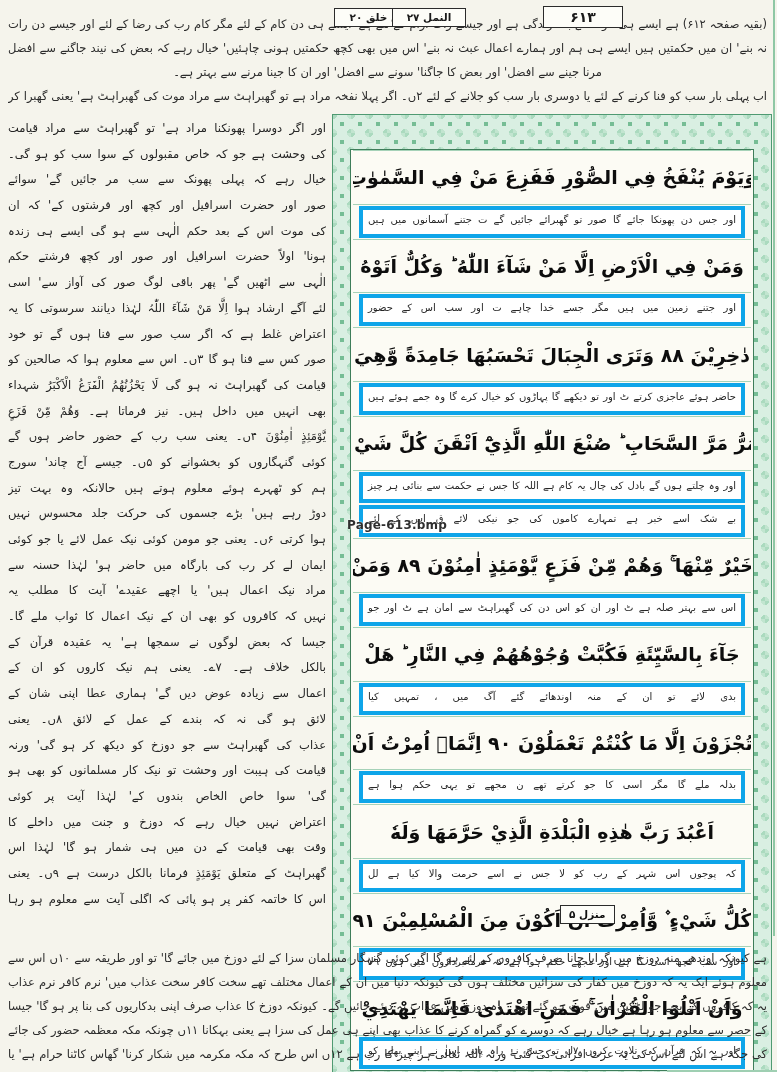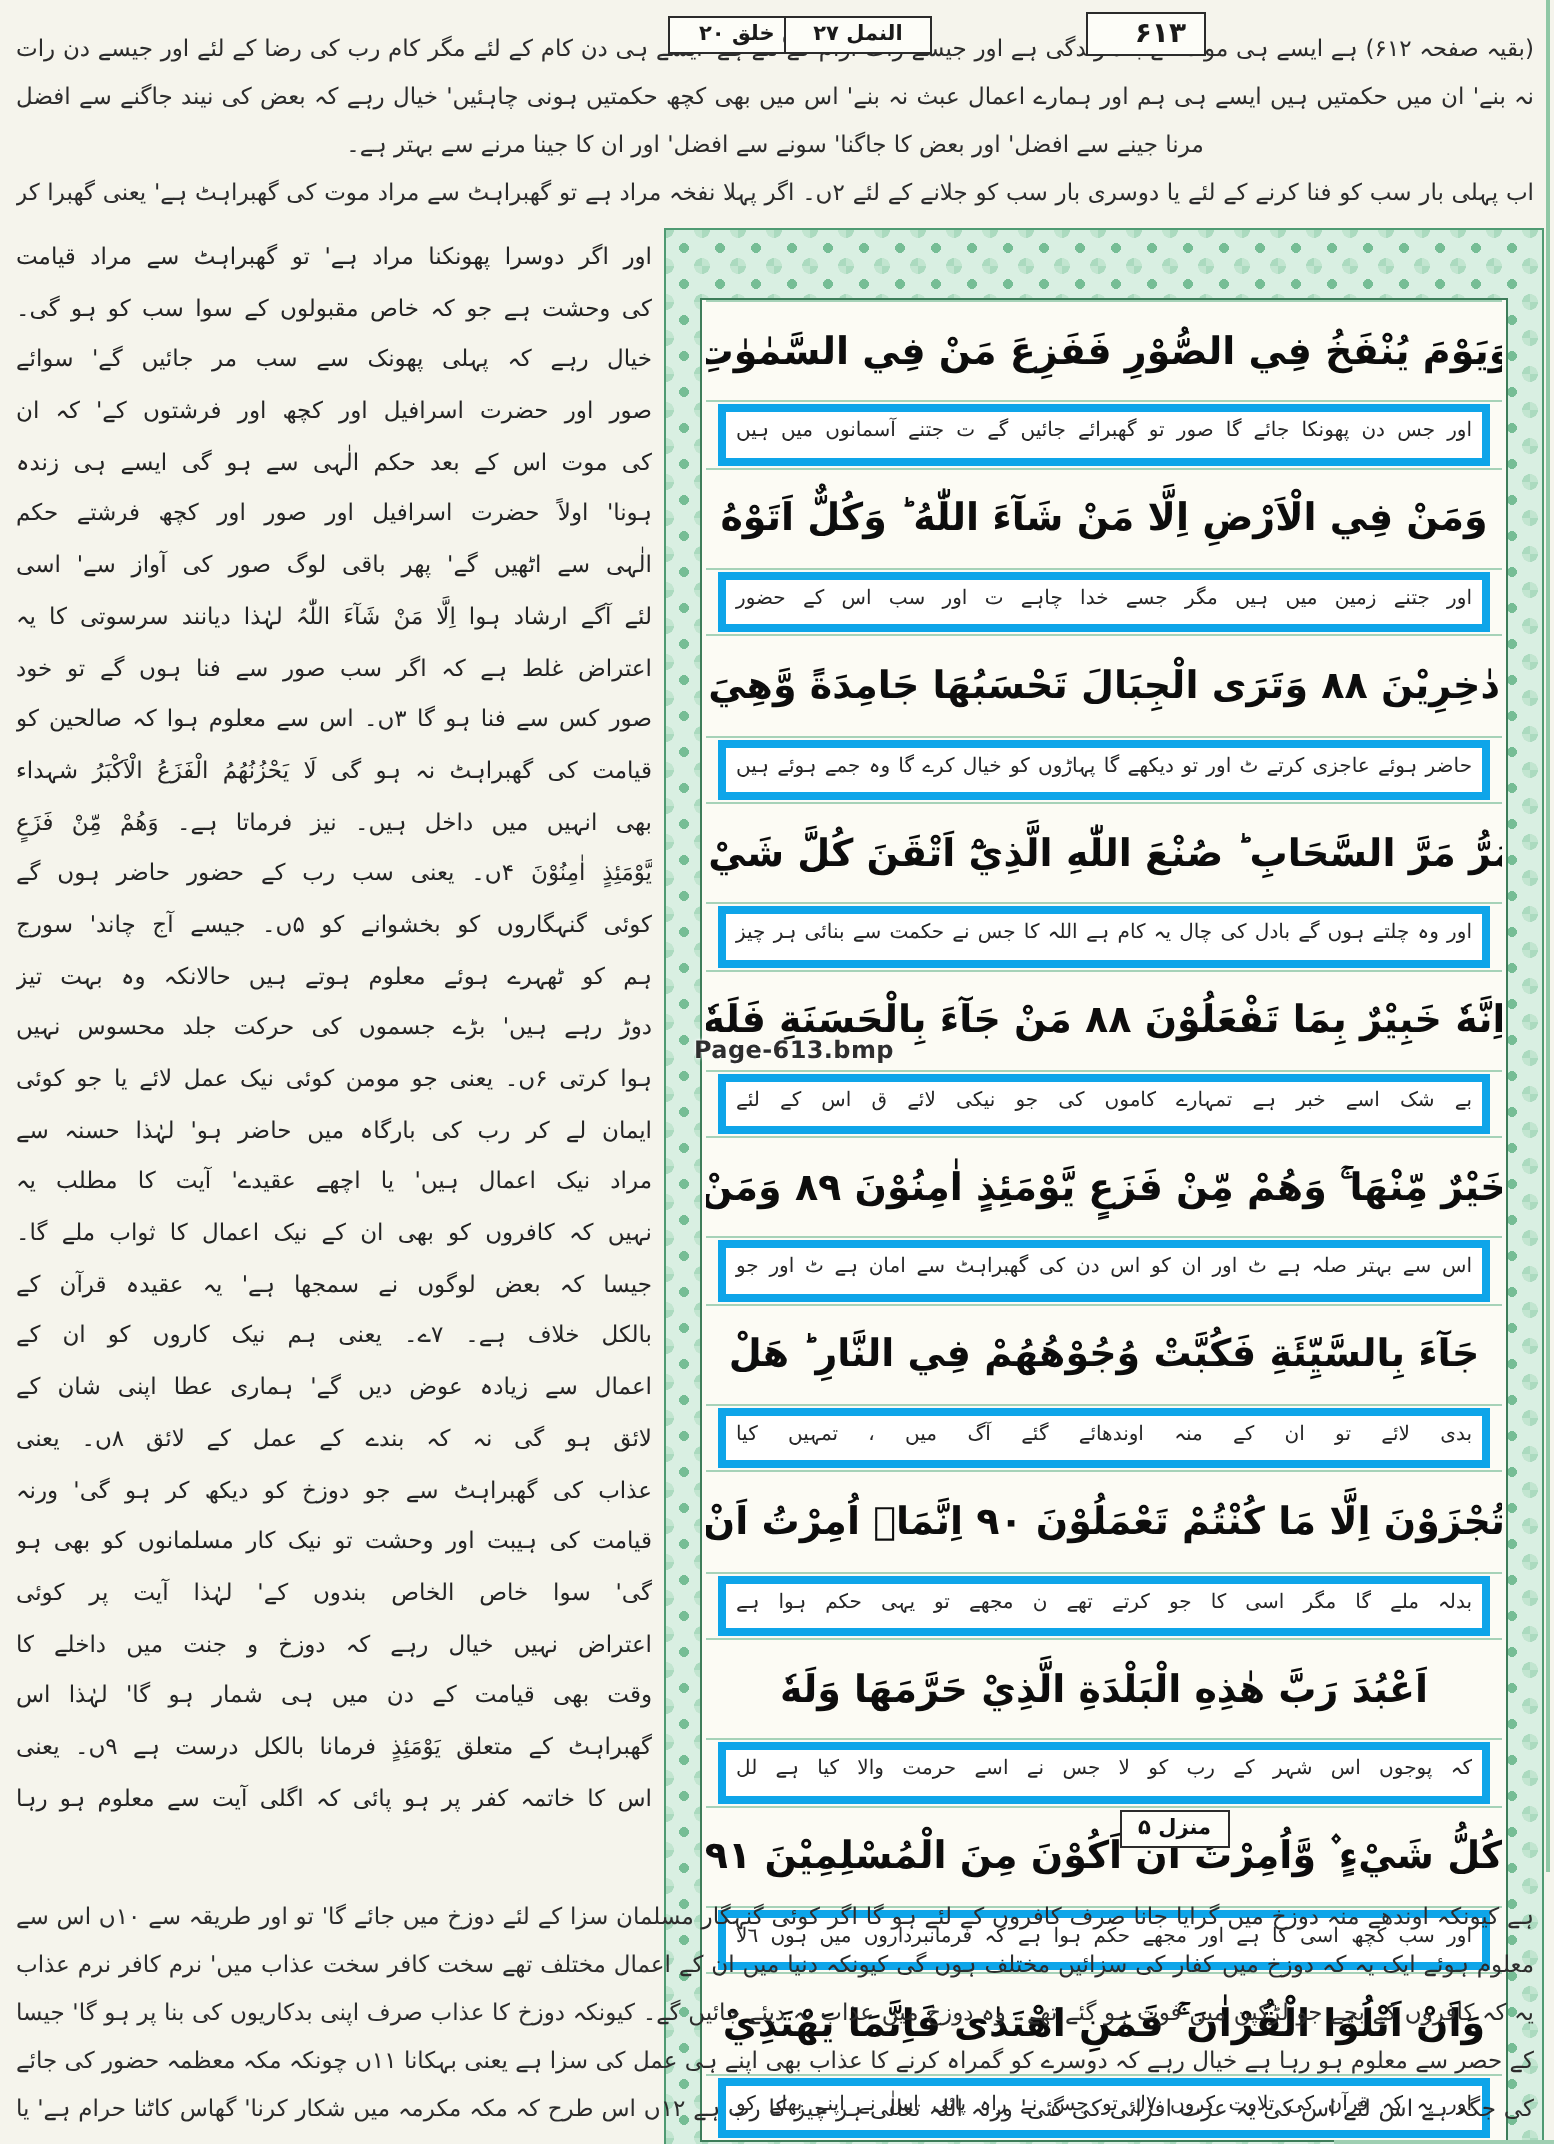--- a/index.html
+++ b/index.html
@@ -57,21 +57,21 @@
     text-align:justify;text-align-last:justify;
     display:block;line-height:19px;
   }
   
   .cartouche{
     position:absolute;box-sizing:border-box;background:#fdfdf8;border:1px solid #2b2b2b;
     direction:rtl;font-size:10.5px;font-weight:bold;color:#1a1a1a;
     height:19px;line-height:17px;padding:0 9px;text-align:center;
   }
   .cart-juz{top:8px;right:351px;width:92px;}
-  .cart-page{top:6px;left:543px;width:60px;font-size:14px;height:22px;line-height:20px;text-align:right;}
+  .cart-page{top:6px;left:543px;width:80px;font-size:14px;height:22px;line-height:20px;}
   .cart-surah{top:8px;left:392px;width:74px;}
   
   .manzil{
     position:absolute;box-sizing:border-box;top:905px;left:560px;
     background:#fdfdf8;border:1px solid #2b2b2b;
     direction:rtl;font-size:10.5px;font-weight:bold;color:#111;
     height:19px;line-height:17px;padding:0 8px;text-align:center;
   }
   
   .file-label{
@@ -131,21 +131,20 @@
 <div class="qbox">
   <div class="qcontent">
       <div class="row arabic">وَيَوْمَ يُنْفَخُ فِي الصُّوْرِ فَفَزِعَ مَنْ فِي السَّمٰوٰتِ</div>
       <div class="row urdu">اور جس دن پھونکا جائے گا صور تو گھبرائے جائیں گے ت جتنے آسمانوں میں ہیں</div>
       <div class="row arabic">وَمَنْ فِي الْاَرْضِ اِلَّا مَنْ شَآءَ اللّٰهُ ؕ وَكُلٌّ اَتَوْهُ</div>
       <div class="row urdu">اور جتنے زمین میں ہیں مگر جسے خدا چاہے ت اور سب اس کے حضور</div>
       <div class="row arabic">دٰخِرِيْنَ ۸۸ وَتَرَى الْجِبَالَ تَحْسَبُهَا جَامِدَةً وَّهِيَ</div>
       <div class="row urdu">حاضر ہوئے عاجزی کرتے ٹ اور تو دیکھے گا پہاڑوں کو خیال کرے گا وہ جمے ہوئے ہیں</div>
       <div class="row arabic">تَمُرُّ مَرَّ السَّحَابِ ؕ صُنْعَ اللّٰهِ الَّذِيْٓ اَتْقَنَ كُلَّ شَيْءٍ ؕ</div>
       <div class="row urdu">اور وہ چلتے ہوں گے بادل کی چال یہ کام ہے اللہ کا جس نے حکمت سے بنائی ہر چیز</div>
-      <div class="row arabic">اِنَّهٗ خَبِيْرٌ بِمَا تَفْعَلُوْنَ ۸۸ مَنْ جَآءَ بِالْحَسَنَةِ فَلَهٗ</div>
       <div class="row urdu">بے شک اسے خبر ہے تمہارے کاموں کی جو نیکی لائے ق اس کے لئے</div>
       <div class="row arabic">خَيْرٌ مِّنْهَا ۚ وَهُمْ مِّنْ فَزَعٍ يَّوْمَئِذٍ اٰمِنُوْنَ ۸۹ وَمَنْ</div>
       <div class="row urdu">اس سے بہتر صلہ ہے ٹ اور ان کو اس دن کی گھبراہٹ سے امان ہے ٹ اور جو</div>
       <div class="row arabic">جَآءَ بِالسَّيِّئَةِ فَكُبَّتْ وُجُوْهُهُمْ فِي النَّارِ ؕ هَلْ</div>
       <div class="row urdu">بدی لائے تو ان کے منہ اوندھائے گئے آگ میں ، تمہیں کیا</div>
       <div class="row arabic">تُجْزَوْنَ اِلَّا مَا كُنْتُمْ تَعْمَلُوْنَ ۹۰ اِنَّمَاۤ اُمِرْتُ اَنْ</div>
       <div class="row urdu">بدلہ ملے گا مگر اسی کا جو کرتے تھے ن مجھے تو یہی حکم ہوا ہے</div>
       <div class="row arabic">اَعْبُدَ رَبَّ هٰذِهِ الْبَلْدَةِ الَّذِيْ حَرَّمَهَا وَلَهٗ</div>
       <div class="row urdu">کہ پوجوں اس شہر کے رب کو لا جس نے اسے حرمت والا کیا ہے لل</div>
       <div class="row arabic">كُلُّ شَيْءٍ ۫ وَّاُمِرْتُ اَنْ اَكُوْنَ مِنَ الْمُسْلِمِيْنَ ۹۱</div>

